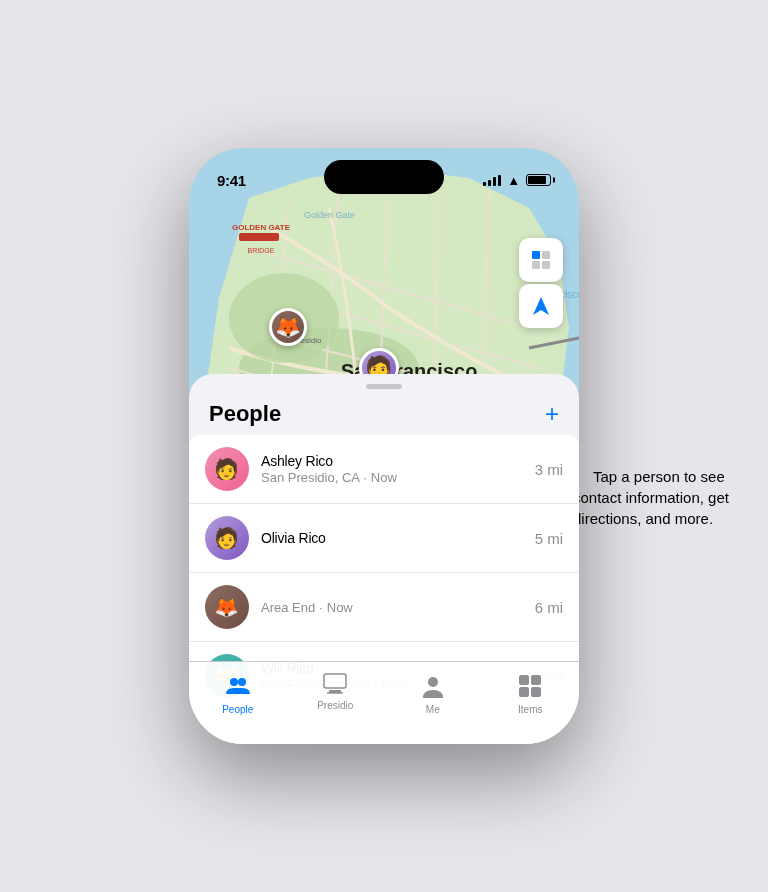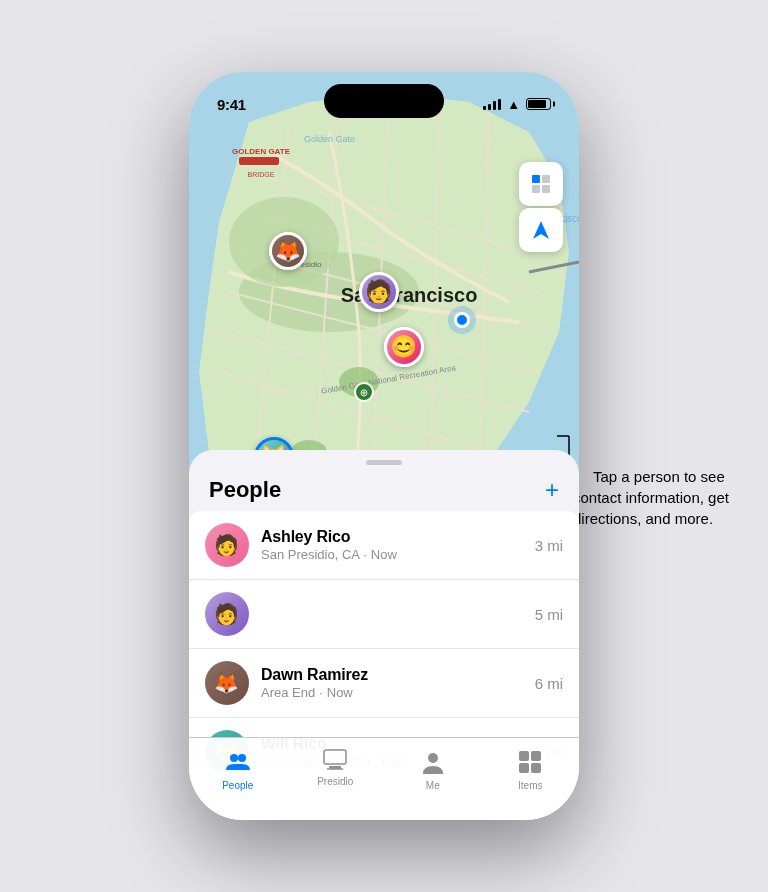--- a/index.html
+++ b/index.html
@@ -14,21 +14,21 @@
     .scene {
       width: 768px;
       height: 892px;
       position: relative;
       display: flex;
       justify-content: center;
       align-items: center;
     }
     .phone-frame {
       width: 390px;
-      height: 748px;
+      height: 596px;
       background: #f97316;
       border-radius: 54px;
       position: relative;
       box-shadow: 0 30px 80px rgba(0,0,0,0.4);
       overflow: hidden;
     }
     .phone-screen {
       position: absolute;
       top: 0; left: 0; right: 0; bottom: 0;
       background: #fff;
@@ -201,22 +201,22 @@
       height: 44px;
       border-radius: 50%;
       margin-right: 12px;
       overflow: hidden;
       flex-shrink: 0;
     }
     .person-info {
       flex: 1;
     }
     .person-name {
-      font-size: 16px;
-      font-weight: 700;
+      font-size: 14px;
+      font-weight: 400;
       color: #000;
       letter-spacing: -0.2px;
     }
     .person-detail {
       font-size: 13px;
       color: #8e8e93;
       margin-top: 1px;
     }
     .person-distance {
       font-size: 15px;
@@ -433,30 +433,30 @@
               <div class="person-detail">San Presidio, CA · Now</div>
             </div>
             <span class="person-distance">3 mi</span>
           </div>
 
           <div class="person-row">
             <div class="person-avatar" style="background:linear-gradient(135deg,#b39ddb,#7e57c2);display:flex;align-items:center;justify-content:center;font-size:20px;">
               <span>🧑</span>
             </div>
             <div class="person-info">
+              <div class="person-name">Olivia Rico</div>
             </div>
             <span class="person-distance">5 mi</span>
           </div>
 
           <div class="person-row">
             <div class="person-avatar avatar-brown">
               <span>🦊</span>
             </div>
             <div class="person-info">
-              <div class="person-name">Dawn Ramirez</div>
               <div class="person-detail">Area End · Now</div>
             </div>
             <span class="person-distance">6 mi</span>
           </div>
 
           <div class="person-row">
             <div class="person-avatar avatar-teal">
               <span>😸</span>
             </div>
             <div class="person-info">

